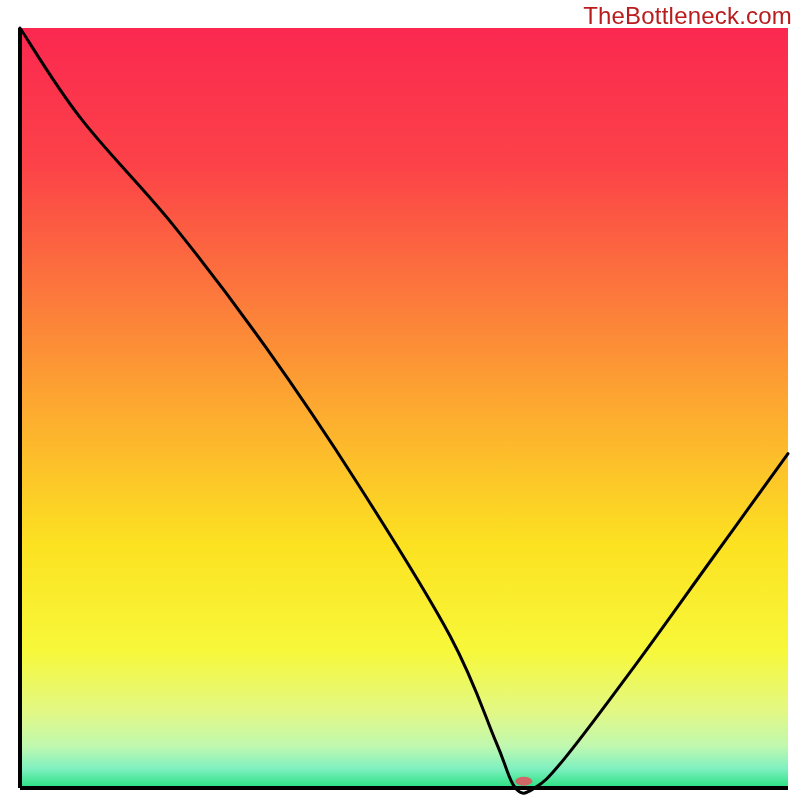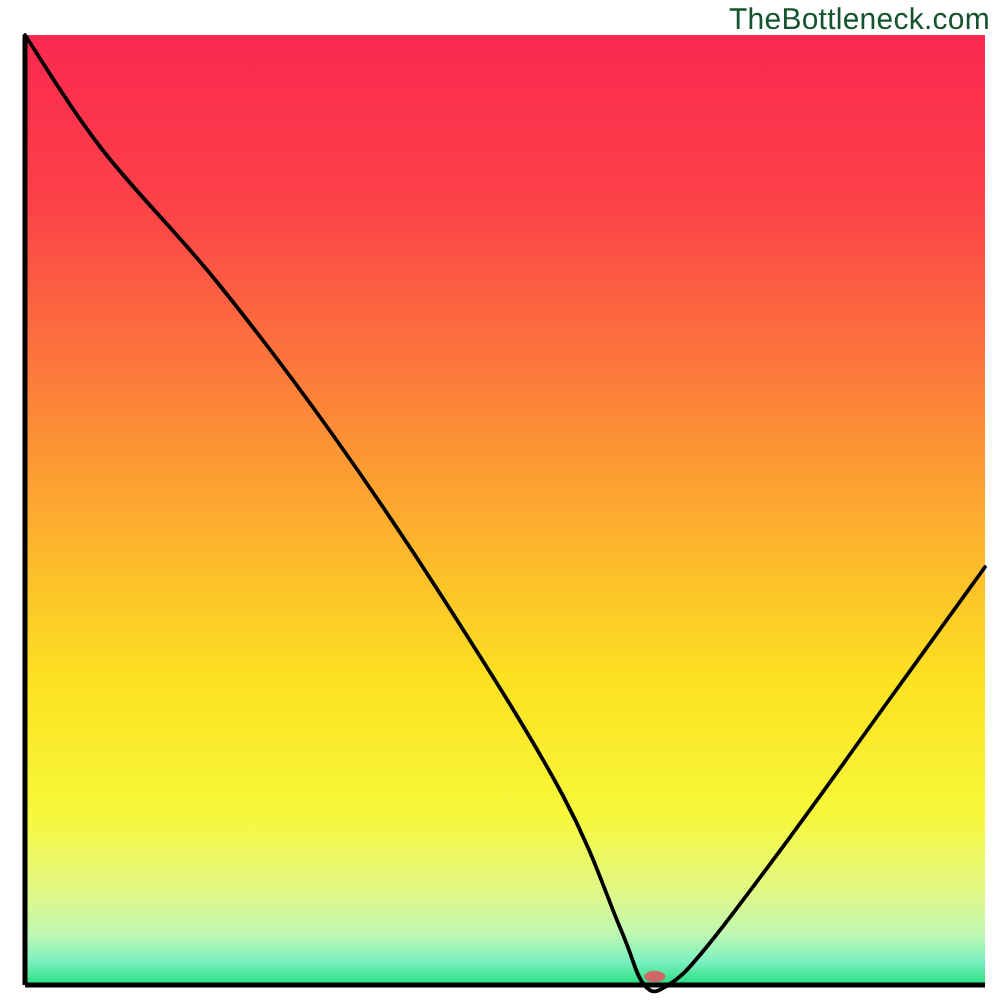--- a/index.html
+++ b/index.html
@@ -15,21 +15,21 @@
     width: 800px;
     height: 800px;
   }
   .watermark {
     position: absolute;
     top: 2px;
     right: 8px;
     font-family: Arial, Helvetica, sans-serif;
     font-size: 24px;
     font-weight: 500;
-    color: #14532d;
+    color: #b91c1c;
     z-index: 10;
     letter-spacing: 0.2px;
   }
   svg {
     position: absolute;
     top: 0;
     left: 0;
   }
 </style>
 </head>

